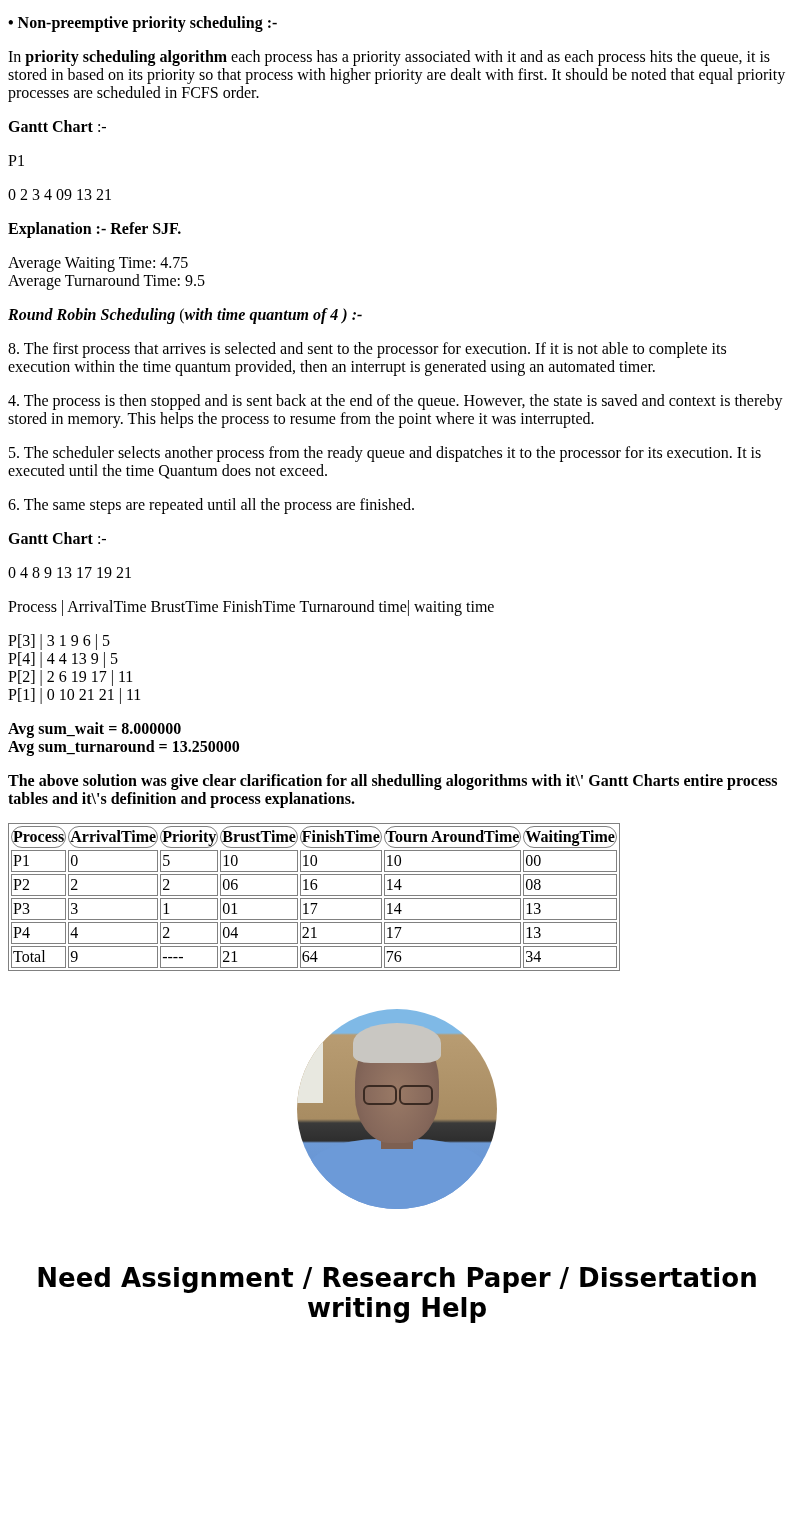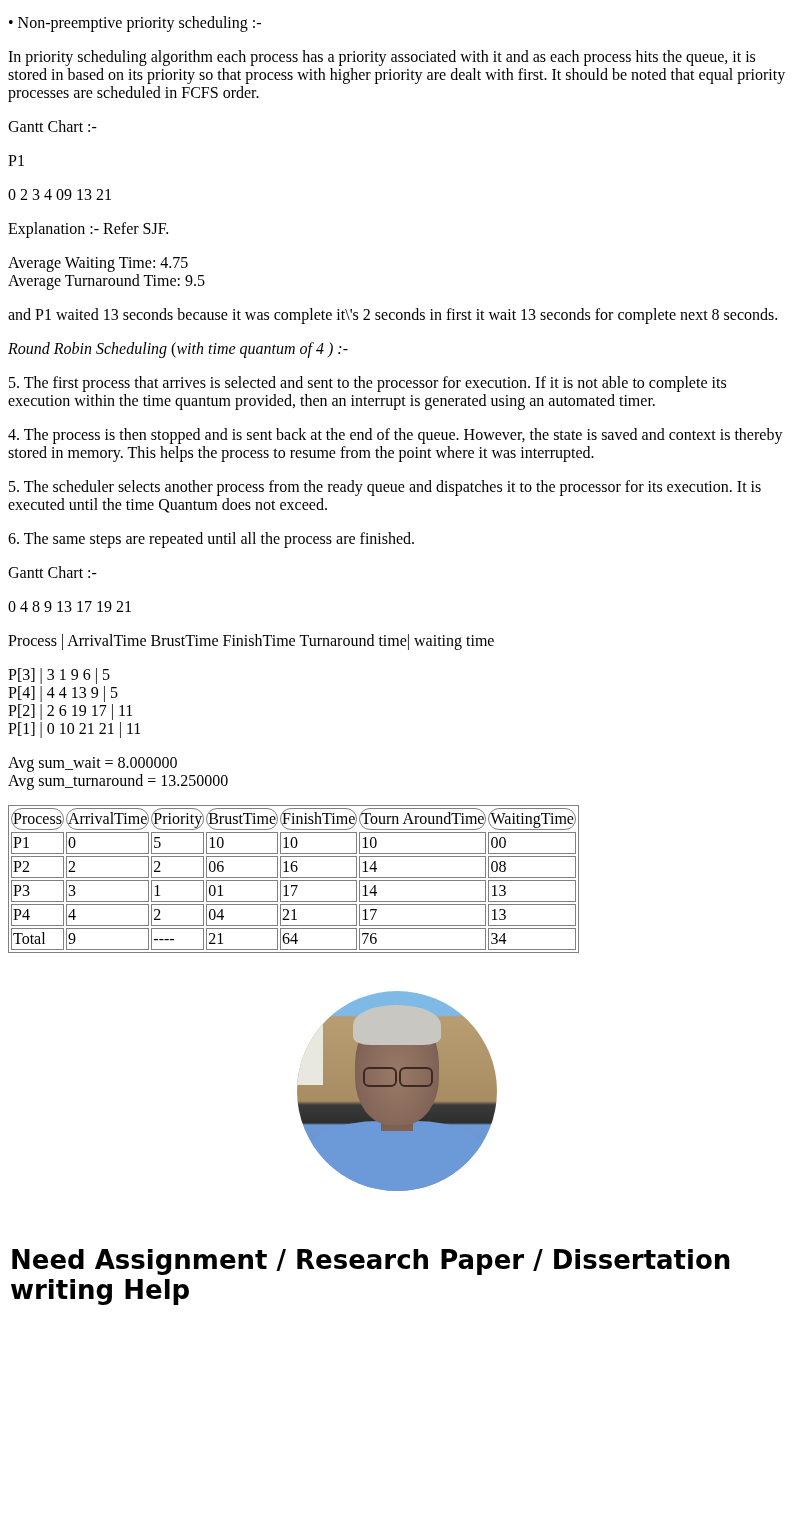--- a/index.html
+++ b/index.html
@@ -6,36 +6,36 @@
   body {
     width: 794px;
     font-family: "Liberation Serif", serif;
     font-size: 16px;
     line-height: 18px;
     color: #000;
   }
   .content { padding: 0 8px; }
   p { margin: 0 0 16px 0; }
   p.first { margin-top: 14px; }
-  b, .b { font-weight: normal; }
+  b, .b { font-weight: bold; }
   table.data {
     border: 1px solid #808080;
     border-collapse: separate;
     border-spacing: 2px;
     margin-top: -1px;
   }
   table.data td, table.data th {
     border: 1px solid #808080;
     padding: 1px;
     text-align: left;
     vertical-align: top;
     font-size: 16px;
     line-height: 18px;
   }
-  table.data th { font-weight: normal; border-radius: 11px; }
+  table.data th { font-weight: bold; border-radius: 11px; }
   .avatar-wrap { text-align: center; margin-top: 38px; }
   .avatar {
     display: inline-block;
     width: 200px; height: 200px;
     border-radius: 50%;
     overflow: hidden;
     position: relative;
     background: linear-gradient(180deg, #7fb9e6 0%, #7fb9e6 12%, #b89c72 13%, #a88c62 55%, #3a3a3a 57%, #2e2e2e 66%, #6d9ad6 67%, #5f8dd0 100%);
   }
   .avatar .wall-left { position:absolute; left:0; top:24px; width:26px; height:70px; background:#e8e8e0; }
@@ -62,21 +62,21 @@
   }
   .avatar .neck {
     position:absolute; left:84px; top:118px; width:32px; height:22px;
     background:#7d6052;
   }
   .promo {
     font-family: "DejaVu Sans", sans-serif;
     font-weight: bold;
     font-size: 26px;
     line-height: 30px;
-    text-align: left;
+    text-align: center;
     margin-top: 50px;
     padding: 0 10px;
   }
 </style>
 </head>
 <body>
 
 <div class="content">
   <p class="first"><b>• Non-preemptive priority scheduling :-</b></p>
 
@@ -86,44 +86,44 @@
 
   <p>P1</p>
 
   <p>0 2 3 4 09 13 21</p>
 
   <p><b>Explanation :- Refer SJF.</b></p>
 
   <p><span>Average Waiting Time: 4.75</span><br><span>Average Turnaround Time: 9.5</span></p>
 
 
-  <p>and P1 waited 13 seconds because it was complete it\'s 2 seconds in first it wait 13 seconds for complete next 8 seconds.</p>
 
   <p><b><i>Round Robin Scheduling</i></b><span> (</span><b><i>with time quantum of 4 ) :-</i></b></p>
 
-  <p>5. The first process that arrives is selected and sent to the processor for execution. If it is not able to complete its execution within the time quantum provided, then an interrupt is generated using an automated timer.</p>
+  <p>8. The first process that arrives is selected and sent to the processor for execution. If it is not able to complete its execution within the time quantum provided, then an interrupt is generated using an automated timer.</p>
   <p>4. The process is then stopped and is sent back at the end of the queue. However, the state is saved and context is thereby stored in memory. This helps the process to resume from the point where it was interrupted.</p>
   <p>5. The scheduler selects another process from the ready queue and dispatches it to the processor for its execution. It is executed until the time Quantum does not exceed.</p>
   <p>6. The same steps are repeated until all the process are finished.</p>
 
   <p><b>Gantt Chart</b><span> :-</span></p>
 
   <p>0 4 8 9 13 17 19 21</p>
 
   <p>Process | ArrivalTime BrustTime FinishTime Turnaround time| waiting time</p>
 
   <p>
     <span>P[3] | 3 1 9 6 | 5</span><br>
     <span>P[4] | 4 4 13 9 | 5</span><br>
     <span>P[2] | 2 6 19 17 | 11</span><br>
     <span>P[1] | 0 10 21 21 | 11</span>
   </p>
 
   <p><b>Avg sum_wait = 8.000000</b><br><b>Avg sum_turnaround = 13.250000</b></p>
 
+  <p><b>The above solution was give clear clarification for all shedulling alogorithms with it\' Gantt Charts entire process tables and it\'s definition and process explanations.</b></p>
 
   <table class="data">
     <tbody>
         <tr>
       <th>Process</th>
       <th>ArrivalTime</th>
       <th>Priority</th>
       <th>BrustTime</th>
       <th>FinishTime</th>
       <th>Tourn AroundTime</th>

